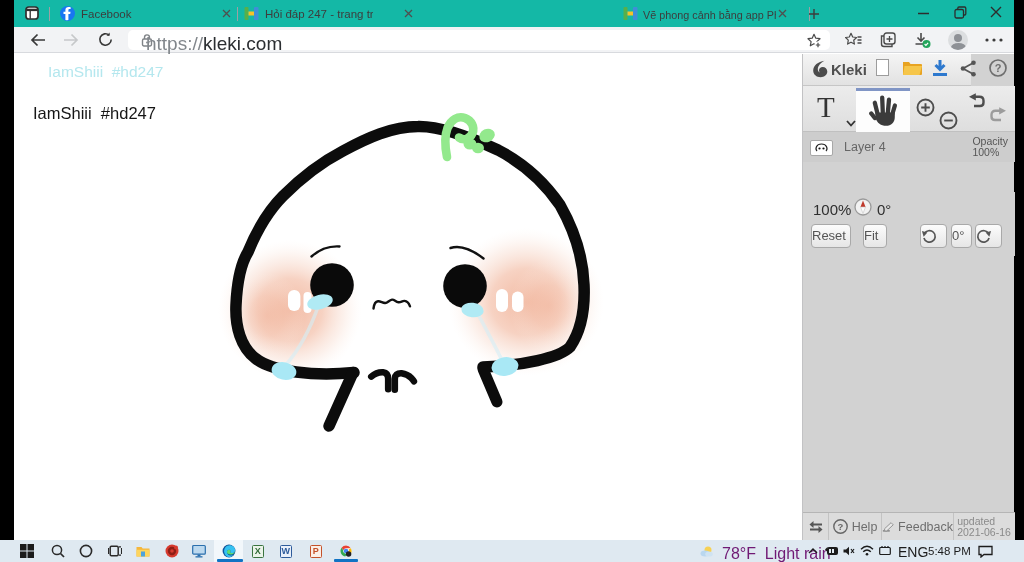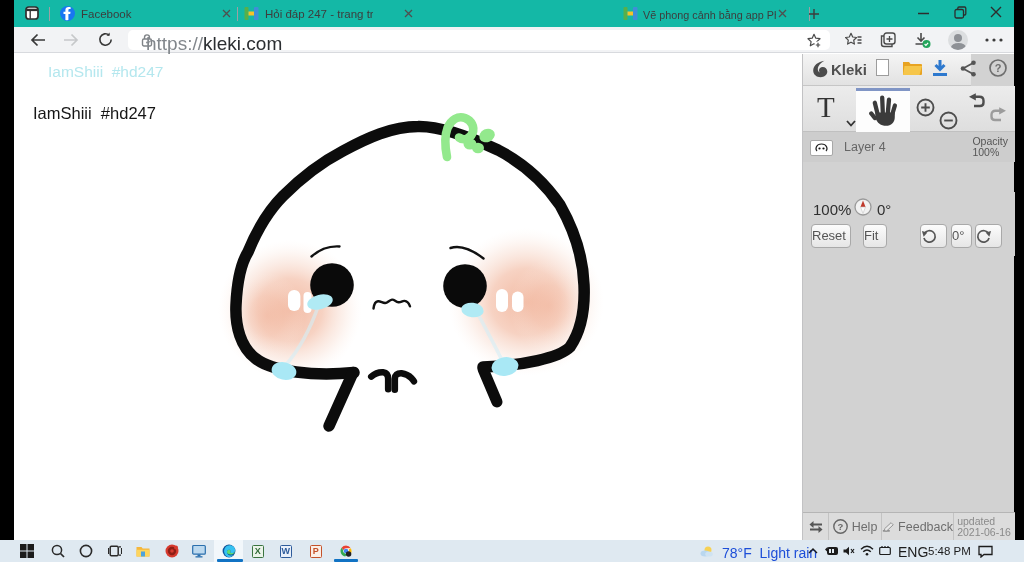--- a/index.html
+++ b/index.html
@@ -356,21 +356,21 @@
       <path d="M1.8 3.1 L3.9 6 a3.3 3.3 0 0 0 3 4.3 c0.4 0 0.9 -0.1 1.3 -0.2 l-1.9 3.3 A6.5 6.5 0 0 1 1.8 3.1 z" fill="#34a853"></path>
       <circle cx="7" cy="7" r="2.7" fill="#4285f4"></circle>
       <circle cx="10" cy="10.5" r="3.2" fill="#202124"></circle>
     </svg>
   <div class="abs" style="left:334px;top:19px;width:24px;height:3px;background:#1173c4;border-radius:1px"></div>
   <svg class="ticon" style="left:699px;width:15px;height:15px" viewBox="0 0 15 15">
       <circle cx="9" cy="6" r="3.5" fill="#f7d154"></circle>
       <ellipse cx="6" cy="9.5" rx="4.5" ry="3" fill="#b9d7ef"></ellipse>
       <ellipse cx="10" cy="10" rx="3.8" ry="2.6" fill="#cfe3f2"></ellipse>
     </svg>
-  <div class="abs" style="left:722px;top:4.5px;font-size:14px;color:#1d4ed8">78°F &nbsp;Light rain</div>
+  <div class="abs" style="left:722px;top:4.5px;font-size:16px;color:#701a75">78°F &nbsp;Light rain</div>
   <svg class="abs" style="left:808px;top:7px" width="10" height="8" viewBox="0 0 10 8">
       <path d="M1 6 L5 2 L9 6" fill="none" stroke="#1c1c1c" stroke-width="1.4"></path>
     </svg>
   <svg class="abs" style="left:824px;top:6px" width="15" height="10" viewBox="0 0 15 10">
       <rect x="3" y="1" width="11" height="8" rx="2" fill="#1c1c1c"></rect>
       <path d="M1 3.5 L3.5 1 L3.5 6 z" fill="#1c1c1c"></path>
       <rect x="5" y="3" width="2" height="4" fill="#e3ecf3"></rect>
       <rect x="8" y="3" width="2" height="4" fill="#e3ecf3"></rect>
     </svg>
   <svg class="abs" style="left:843px;top:6px" width="12" height="10" viewBox="0 0 12 10">

